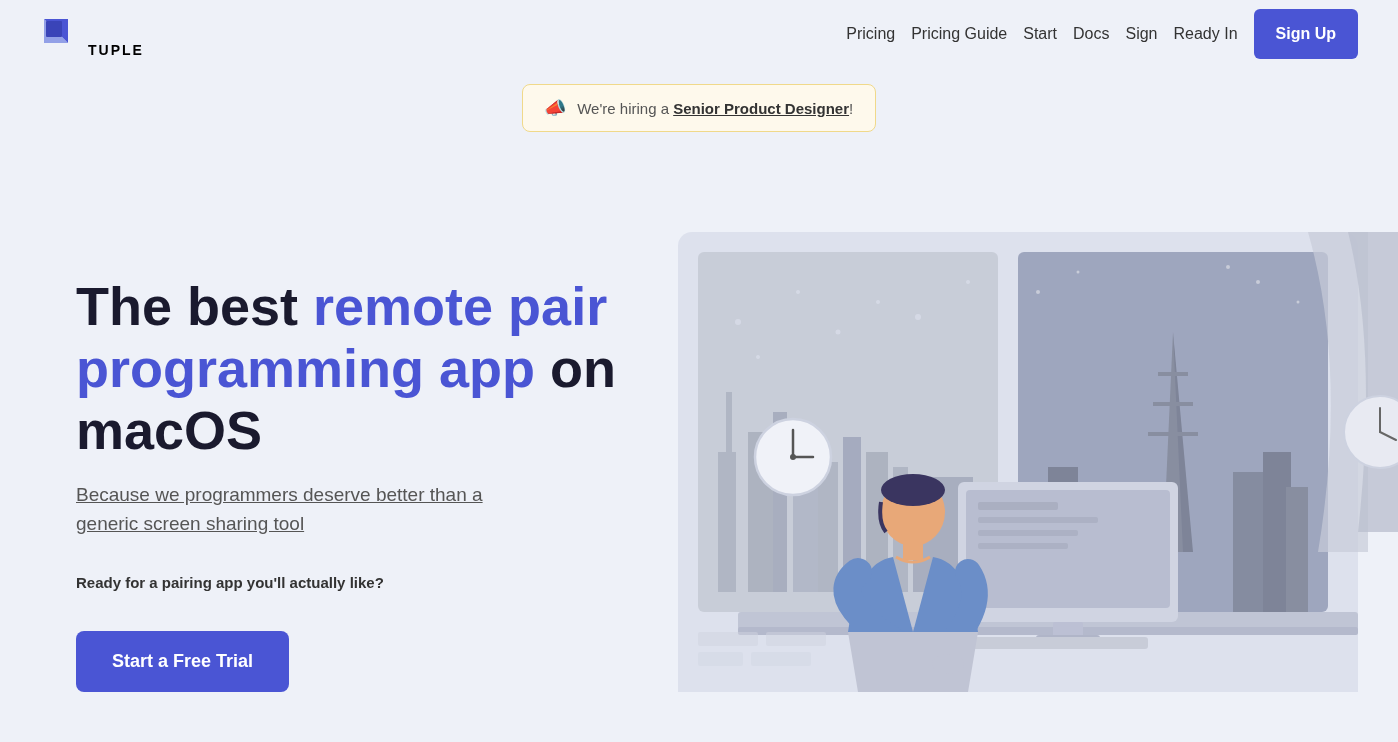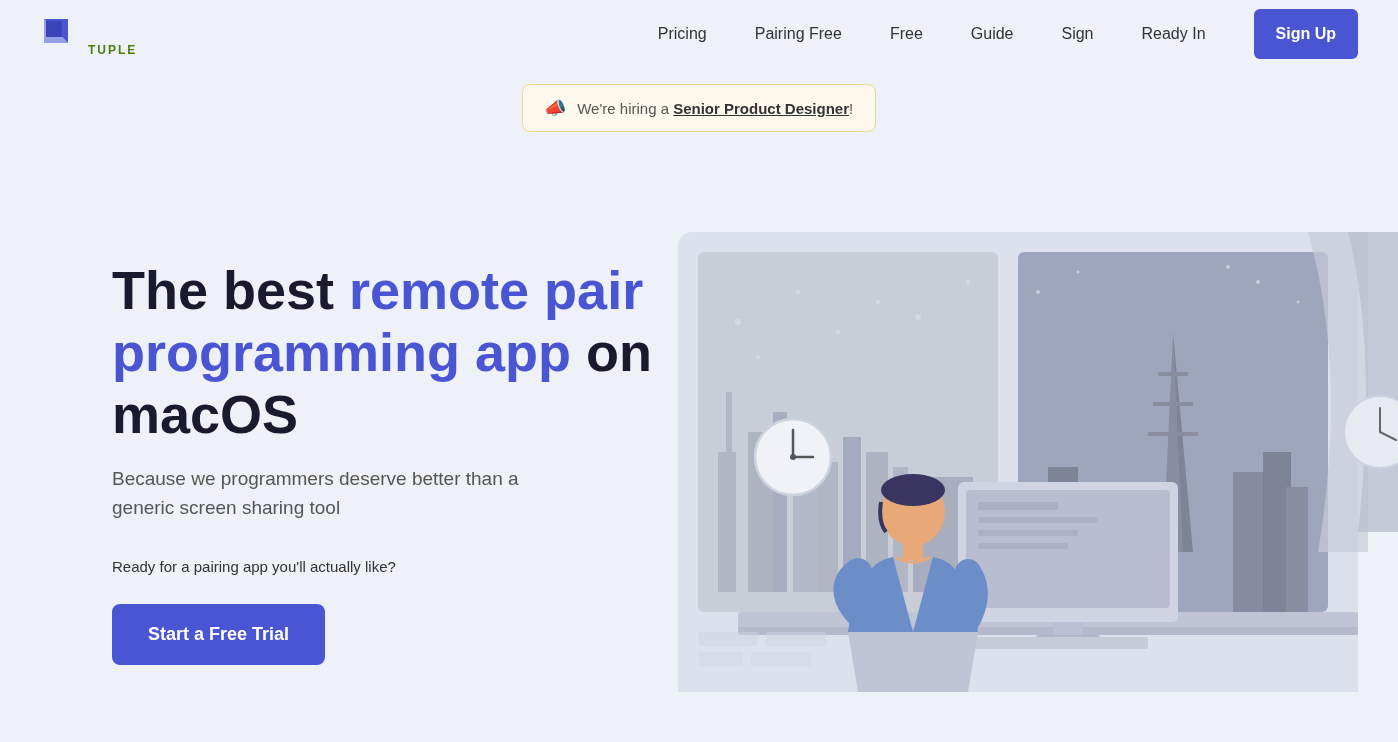--- a/index.html
+++ b/index.html
@@ -24,30 +24,30 @@
     .logo-area {
       display: flex;
       align-items: center;
       gap: 10px;
     }
     .logo-icon {
       width: 38px;
       height: 38px;
     }
     .logo-text {
-      font-size: 12px;
+      font-size: 14px;
       font-weight: 800;
       letter-spacing: 2px;
-      color: #4d7c0f;
+      color: #000000;
       margin-top: 32px;
     }
     nav {
       display: flex;
       align-items: center;
-      gap: 48px;
+      gap: 16px;
     }
     .nav-link {
       font-size: 16px;
       color: #333;
       text-decoration: none;
       font-weight: 400;
       cursor: pointer;
     }
     .btn-signup {
       background: #4a55d4;
@@ -83,23 +83,23 @@
       font-size: 18px;
     }
     .hiring-banner a {
       color: #333;
       font-weight: 600;
     }
 
     
     .hero {
       display: flex;
-      align-items: center;
+      align-items: flex-end;
       position: relative;
-      padding: 40px 80px 0 112px;
+      padding: 40px 80px 0 76px;
       min-height: 560px;
       overflow: hidden;
     }
 
     .hero-text {
       max-width: 560px;
       position: relative;
       z-index: 5;
       padding-top: 60px;
     }
@@ -114,27 +114,28 @@
     .hero-title .highlight {
       color: #4a55d4;
     }
 
     .hero-subtitle {
       font-size: 19px;
       color: #555;
       line-height: 1.5;
       margin-bottom: 36px;
       max-width: 460px;
+      text-decoration: underline;
     }
 
     .cta-label {
       font-size: 15px;
       color: #333;
-      font-weight: 400;
-      margin-bottom: 21px;
+      font-weight: 700;
+      margin-bottom: 32px;
     }
 
     .btn-trial {
       background: #4a55d4;
       color: #fff;
       border: none;
       border-radius: 8px;
       padding: 20px 36px;
       font-size: 18px;
       font-weight: 600;
@@ -161,23 +162,23 @@
     <svg class="logo-icon" viewBox="0 0 38 38" fill="none" xmlns="http://www.w3.org/2000/svg">
       <polygon points="4,4 28,4 28,28" fill="#4a55d4"></polygon>
       <polygon points="4,4 4,28 28,28" fill="#6b7ee0" opacity="0.7"></polygon>
       <rect x="6" y="6" width="16" height="16" fill="#3a44b8" rx="1"></rect>
     </svg>
     <span class="logo-text">TUPLE</span>
   </div>
 
   <nav>
     <a class="nav-link" href="#">Pricing</a>
-    <a class="nav-link" href="#">Pairing Free</a>
-    <a class="nav-link" href="#">Free</a>
-    <a class="nav-link" href="#">Guide</a>
+    <a class="nav-link" href="#">Pricing Guide</a>
+    <a class="nav-link" href="#">Start</a>
+    <a class="nav-link" href="#">Docs</a>
     <a class="nav-link" href="#">Sign</a>
     <a class="nav-link" href="#">Ready In</a>
     <button class="btn-signup">Sign Up</button>
   </nav>
 </header>
 
 <div class="banner-wrap">
   <div class="hiring-banner">
     <span class="megaphone">📣</span>
     <span>

